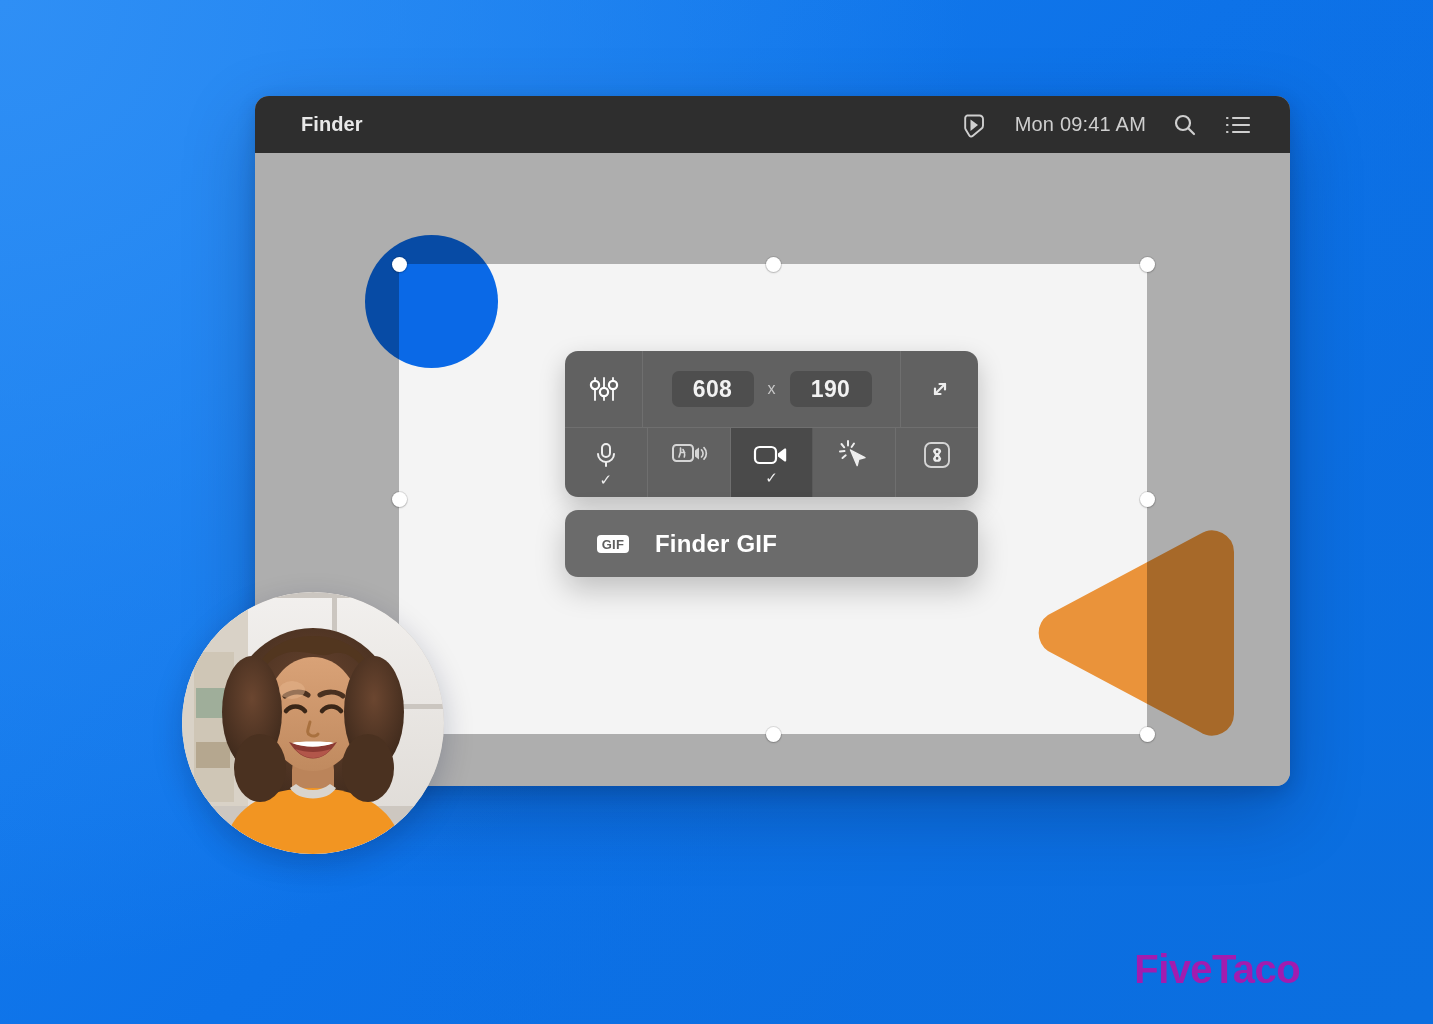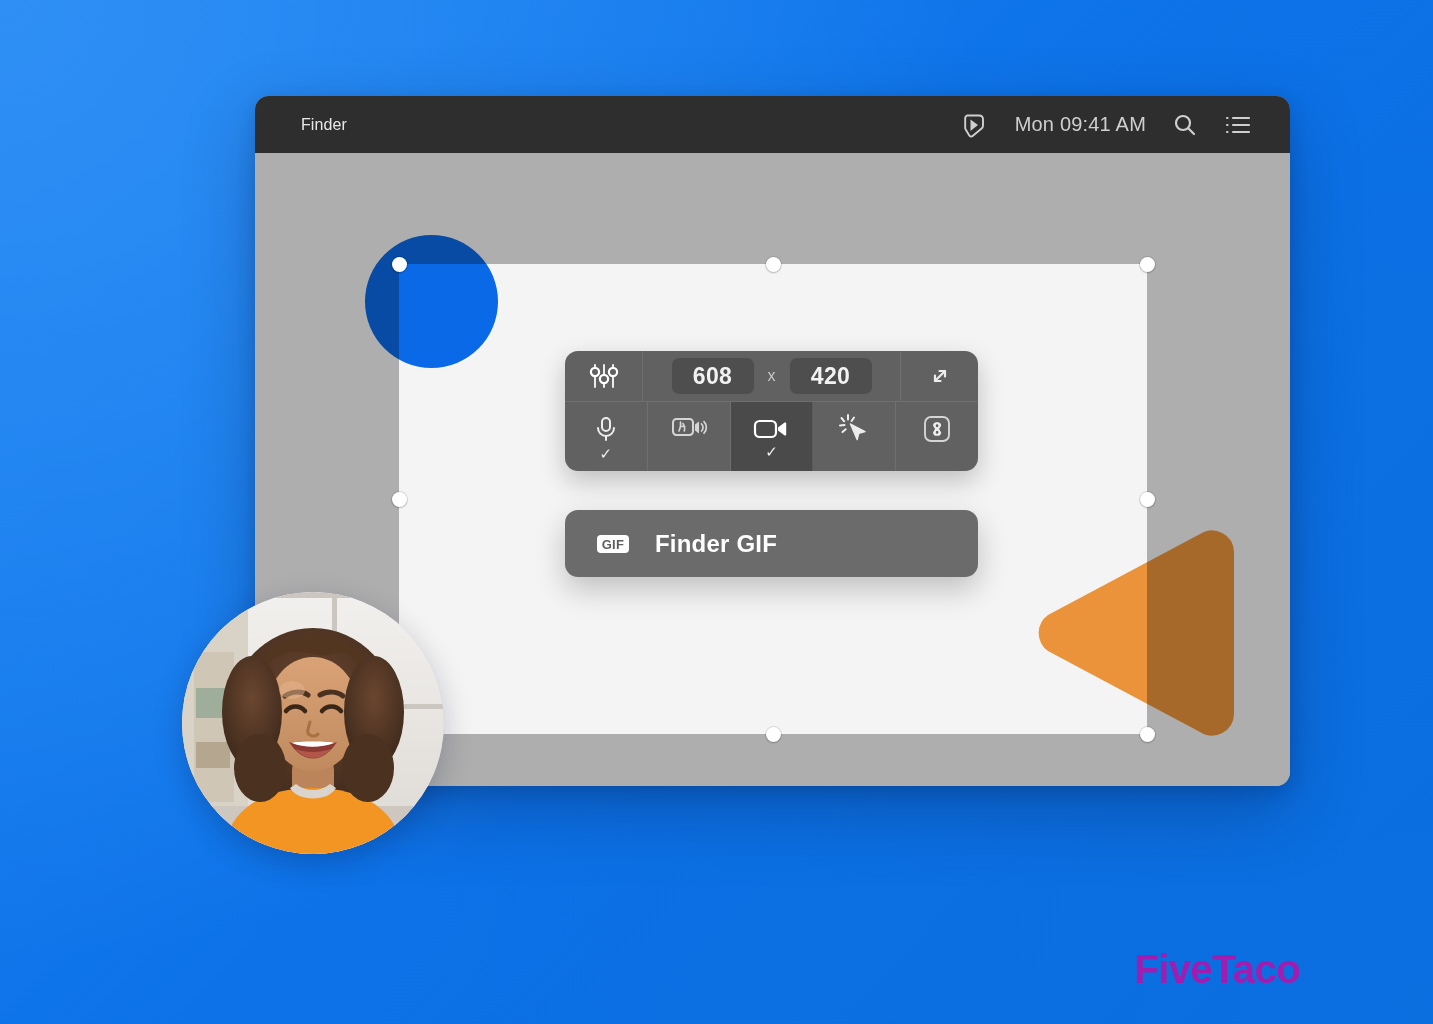--- a/index.html
+++ b/index.html
@@ -32,21 +32,21 @@
     display:flex; align-items:center;
     padding:0 38px 0 30px;
     position:relative;
   }
   .mb-left{ display:flex; align-items:center; gap:16px; }
   .apple-glyph{
     color:#d8d8d8; font-size:27px; line-height:1;
     position:relative; top:-2px;
   }
   .app-name{
-    color:#e8e8e8; font-size:16px; font-weight:normal;
+    color:#e8e8e8; font-size:20px; font-weight:bold;
     letter-spacing:.1px;
   }
   .mb-right{
     margin-left:auto;
     display:flex; align-items:center; gap:26px;
   }
   .mb-clock{ color:#cfcfcf; font-size:20px; letter-spacing:.2px; }
   .mb-icon{ display:flex; align-items:center; justify-content:center; }
 
   
@@ -95,21 +95,21 @@
     position:absolute;
     left:310px; top:198px;
     width:413px;
     border-radius:13px;
     overflow:hidden;
     background:#616161;
     box-shadow:0 10px 26px rgba(0,0,0,.22);
   }
   .tb-row1{
     display:flex; align-items:stretch;
-    height:51px;
+    height:77px;
     border-bottom:1px solid rgba(255,255,255,.09);
   }
   .tb-cell{
     display:flex; align-items:center; justify-content:center;
     position:relative;
   }
   .tb-settings{ width:78px; border-right:1px solid rgba(255,255,255,.09); }
   .tb-dims{ flex:1; gap:14px; }
   .tb-expand{ width:78px; border-left:1px solid rgba(255,255,255,.09); }
 
@@ -275,21 +275,21 @@
             </g>
             <circle cx="8" cy="13" r="4.1" fill="#616161" stroke="#ffffff" stroke-width="2.2"></circle>
             <circle cx="17" cy="20" r="4.1" fill="#616161" stroke="#ffffff" stroke-width="2.2"></circle>
             <circle cx="26" cy="13" r="4.1" fill="#616161" stroke="#ffffff" stroke-width="2.2"></circle>
           </svg>
         </div>
 
         <div class="tb-cell tb-dims">
           <div class="dim-field">608</div>
           <span class="dim-x">x</span>
-          <div class="dim-field">420</div>
+          <div class="dim-field">190</div>
         </div>
 
         <div class="tb-cell tb-expand">
           <svg width="30" height="30" viewBox="0 0 30 30" aria-hidden="true">
             <g stroke="#ededed" stroke-width="2.2" stroke-linecap="round" stroke-linejoin="round" fill="none">
               <line x1="10" y1="20" x2="20" y2="10"></line>
               <polyline points="14.5,10 20,10 20,15.5"></polyline>
               <polyline points="15.5,20 10,20 10,14.5"></polyline>
             </g>
           </svg>

